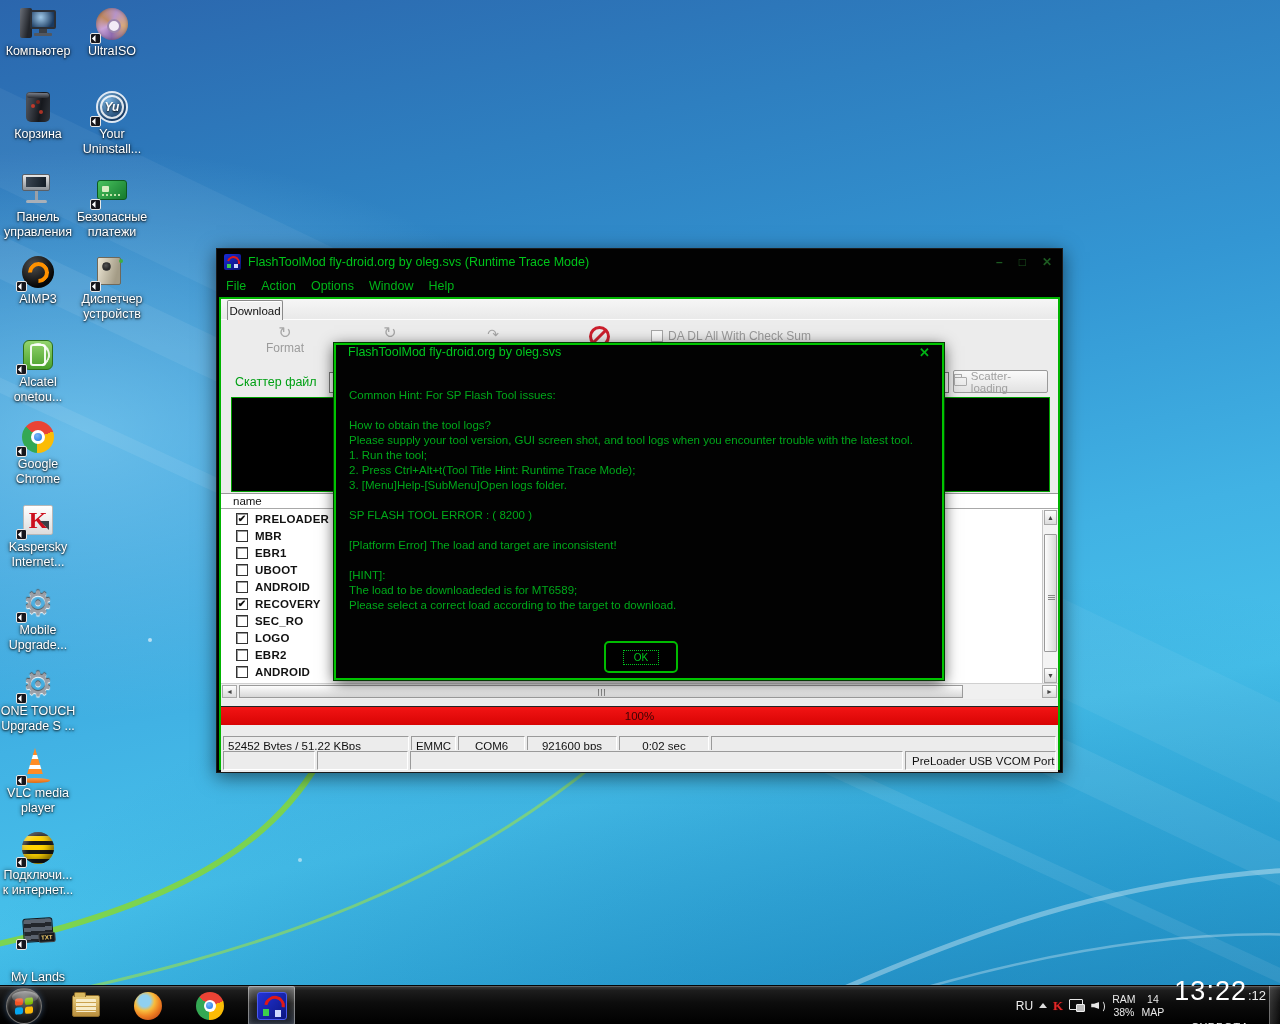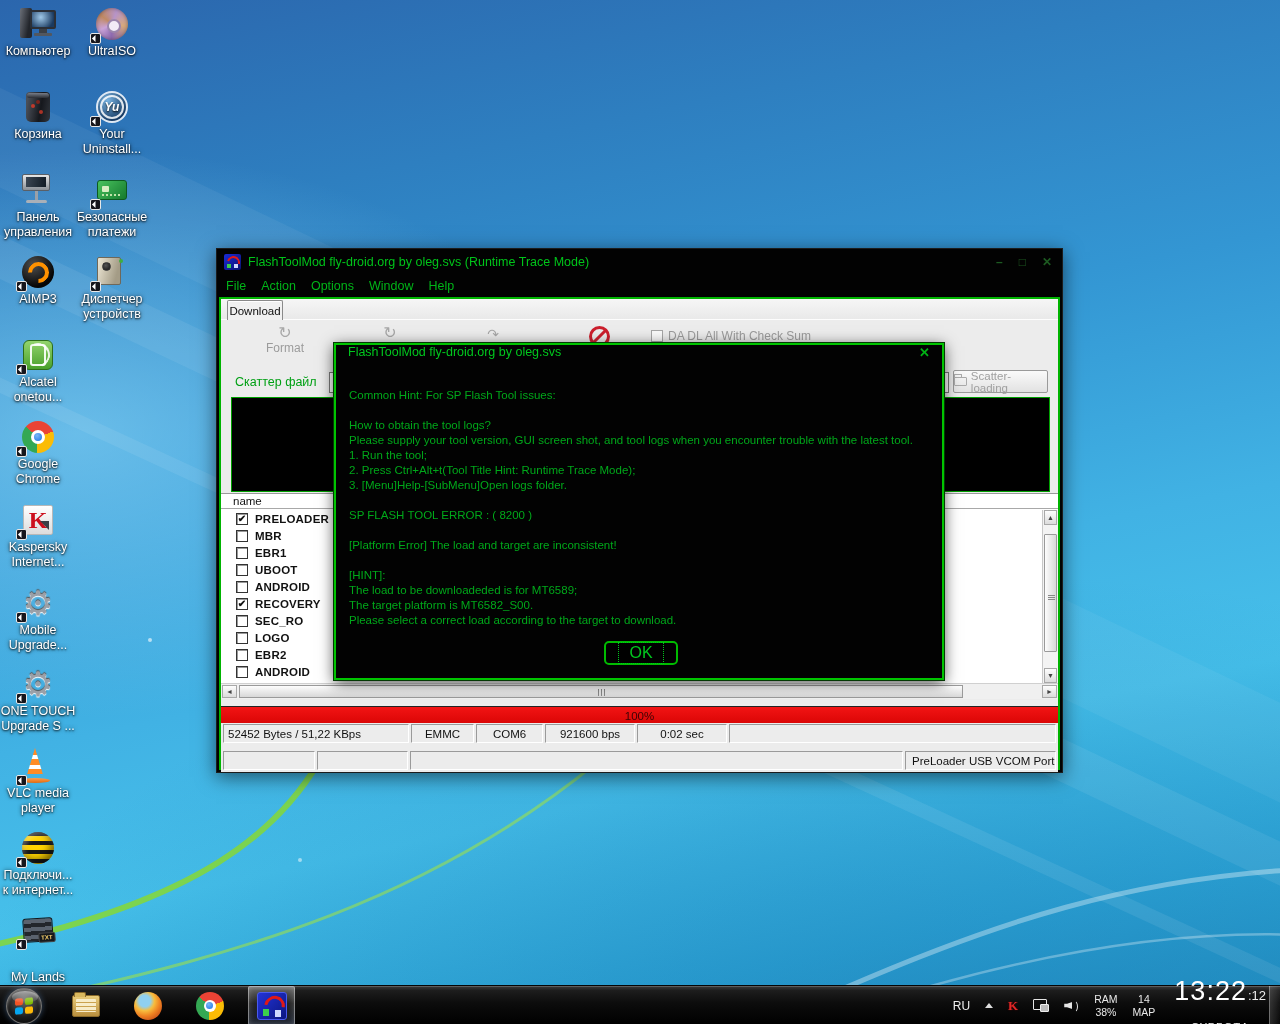--- a/index.html
+++ b/index.html
@@ -151,38 +151,38 @@
   .hscroll { position:absolute; left:0; right:0; top:384px; height:16px; background:#f0f0f0; border-top:1px solid #d0d0d0; }
   .hscroll .arr { position:absolute; top:1px; width:15px; height:13px; background:linear-gradient(#fdfdfd,#dcdcdc); border:1px solid #a8a8a8;
     font-size:7px; color:#444; text-align:center; line-height:12px; }
   .hscroll .arr.lf { left:1px; } .hscroll .arr.rt { right:1px; }
   .hscroll .thumb { position:absolute; left:18px; top:1px; width:724px; height:13px; background:linear-gradient(#fdfdfd,#d8d8d8); border:1px solid #9a9a9a; }
   .hscroll .thumb::after { content:""; position:absolute; top:3px; left:50%; width:1px; height:7px; background:#888; box-shadow:-3px 0 0 #888, 3px 0 0 #888; }
 
   .progress { position:absolute; left:0; right:0; top:407px; height:19px; background:linear-gradient(#f21414,#d80404);
     display:flex; align-items:center; justify-content:center; font-size:11.5px; color:#3c0404; border-top:1px solid #222; }
 
-  .status1 { position:absolute; left:0; right:0; top:424px; height:21px; display:flex; background:#ececec; padding:1px 2px; gap:2px; }
+  .status1 { position:absolute; left:0; right:0; top:436px; height:21px; display:flex; background:#ececec; padding:1px 2px; gap:2px; }
   .scell { border:1px solid; border-color:#9a9a9a #fff #fff #9a9a9a; background:#ececec; font-size:11.5px; color:#111;
     display:flex; align-items:center; justify-content:center; white-space:nowrap; overflow:hidden; }
   .sc1 { width:186px; justify-content:flex-start; padding-left:4px; }
-  .sc2 { width:63px; } .sc3 { width:67px; } .sc4 { width:90px; } .sc5 { width:90px; } .sc6 { flex:1; }
+  .sc2 { width:45px; } .sc3 { width:67px; } .sc4 { width:90px; } .sc5 { width:90px; } .sc6 { flex:1; }
   .status2 { position:absolute; left:0; right:0; top:451px; height:22px; display:flex; background:#ececec; padding:1px 2px 2px; gap:2px; }
   .t1 { width:92px; } .t2 { width:91px; } .t3 { width:493px; } .t4 { flex:1; justify-content:flex-start; padding-left:6px; position:relative; }
 
   
   .dialog { position:absolute; left:334px; top:343px; width:610px; height:337px; background:#020202;
     border:2px solid #00c400; box-shadow:0 0 0 1px #043804, 0 3px 14px rgba(0,0,0,.7); z-index:20; }
   .dlg-title { height:26px; display:flex; padding:0 12px; }
   .dlg-title .dt { color:#00c81e; font-size:12.5px; flex:1; }
   .dlg-title .dx { color:#00b014; font-size:13px; font-weight:bold; }
   .dlg-body { padding:18px 12px 0 13px; }
   .dlg-line { height:15px; font-size:11.5px; color:#00a81a; white-space:nowrap; overflow:hidden; }
-  .ok-btn { position:absolute; left:268px; top:296px; width:74px; height:24px; background:#000;
-    border:2px solid #00bb00; border-radius:5px; color:#00c81e; font-size:16px;
+  .ok-btn { position:absolute; left:268px; top:296px; width:74px; height:32px; background:#000;
+    border:2px solid #00bb00; border-radius:5px; color:#00c81e; font-size:10px;
     display:flex; align-items:center; justify-content:center; }
   .ok-btn .ok-inner { outline:1px dotted #00c81e; padding:1px 10px; }
 
   
   .taskbar { position:absolute; left:0; bottom:0; width:1280px; height:39px; z-index:30;
     background:linear-gradient(#3d3d3d 0%, #1d1d1d 12%, #0c0c0c 45%, #000 100%);
     border-top:1px solid #050505; box-shadow:inset 0 1px 0 rgba(255,255,255,.18); }
   .start-orb { position:absolute; left:6px; top:2px; width:36px; height:36px; border-radius:50%;
     background:radial-gradient(circle at 50% 32%, #6a6a6a, #1c1c1c 60%, #000 100%);
     border:1px solid rgba(255,255,255,.4); box-shadow:inset 0 2px 3px rgba(255,255,255,.35), 0 0 6px rgba(120,180,255,.35); }
@@ -210,21 +210,21 @@
   .ti-chrome { width:28px; height:28px; border-radius:50%; position:relative;
     background:conic-gradient(from -50deg, #ea4335 0 120deg, #fbbc05 120deg 235deg, #34a853 235deg 360deg); }
   .ti-chrome::before { content:""; position:absolute; left:8px; top:8px; width:12px; height:12px; border-radius:50%; background:#fff; }
   .ti-chrome::after { content:""; position:absolute; left:10.5px; top:10.5px; width:7px; height:7px; border-radius:50%; background:radial-gradient(circle at 38% 32%, #7ab8f5, #1a73e8); }
 
   .ti-flash { width:30px; height:28px; background:linear-gradient(135deg,#2233d8,#0c1680); border-radius:3px; position:relative; border:1px solid #4a5aee; }
   .ti-flash::before { content:""; position:absolute; left:6px; top:3px; width:15px; height:14px; border-radius:50%;
     border:3px solid #e01818; border-bottom-color:transparent; border-left-color:transparent; transform:rotate(-35deg); }
   .ti-flash::after { content:""; position:absolute; left:5px; bottom:3px; width:6px; height:7px; background:#3ccf4e; box-shadow:12px 1px 0 #cfd8ff; }
 
-  .tray { position:absolute; right:14px; top:0; height:39px; display:flex; align-items:center; gap:15px; }
+  .tray { position:absolute; right:14px; top:0; height:39px; display:flex; align-items:center; gap:6px; }
   .tray-lang { color:#eee; font-size:12px; }
   .tray-caret { width:0; height:0; border-left:4px solid transparent; border-right:4px solid transparent; border-bottom:5px solid #ddd; }
   .tray-kasp { color:#e22828; font-size:13px; font-weight:bold; font-family:"Liberation Serif", serif; text-shadow:0 0 2px #500; }
   .tray-net { position:relative; width:16px; height:13px; }
   .tray-net::before { content:""; position:absolute; left:0; top:0; width:12px; height:9px; border:1.5px solid #e5e5e5; border-radius:1px; }
   .tray-net::after { content:""; position:absolute; right:0; bottom:0; width:7px; height:6px; background:#bbb; border:1px solid #eee; border-radius:1px; }
   .tray-vol { position:relative; width:15px; height:13px; }
   .tray-vol::before { content:""; position:absolute; left:0; top:3px; width:8px; height:7px; background:#e5e5e5;
     clip-path:polygon(0 25%, 35% 25%, 100% 0, 100% 100%, 35% 75%, 0 75%); }
   .tray-vol::after { content:""; position:absolute; right:1px; top:1px; width:7px; height:11px; border:1.5px solid transparent;
@@ -521,21 +521,20 @@
     <div class="dlg-line">1. Run the tool;</div>
     <div class="dlg-line">2. Press Ctrl+Alt+t(Tool Title Hint: Runtime Trace Mode);</div>
     <div class="dlg-line">3. [Menu]Help-[SubMenu]Open logs folder.</div>
     <div class="dlg-line"></div>
     <div class="dlg-line">SP FLASH TOOL ERROR : ( 8200 )</div>
     <div class="dlg-line"></div>
     <div class="dlg-line">[Platform Error] The load and target are inconsistent!</div>
     <div class="dlg-line"></div>
     <div class="dlg-line">[HINT]:</div>
     <div class="dlg-line">The load to be downloadeded is for MT6589;</div>
-    <div class="dlg-line">The target platform is MT6582_S00.</div>
     <div class="dlg-line">Please select a correct load according to the target to download.</div>
   </div>
   <div class="ok-btn">
     <span class="ok-inner">OK</span>
   </div>
 </div>
 
 <div class="taskbar">
   <div class="start-orb">
     <div class="flag">

